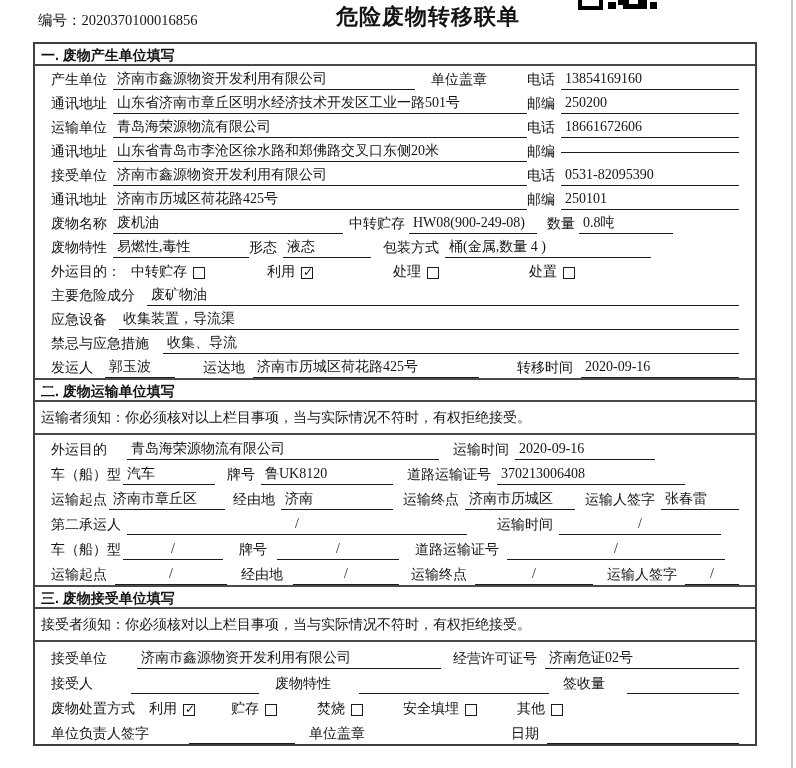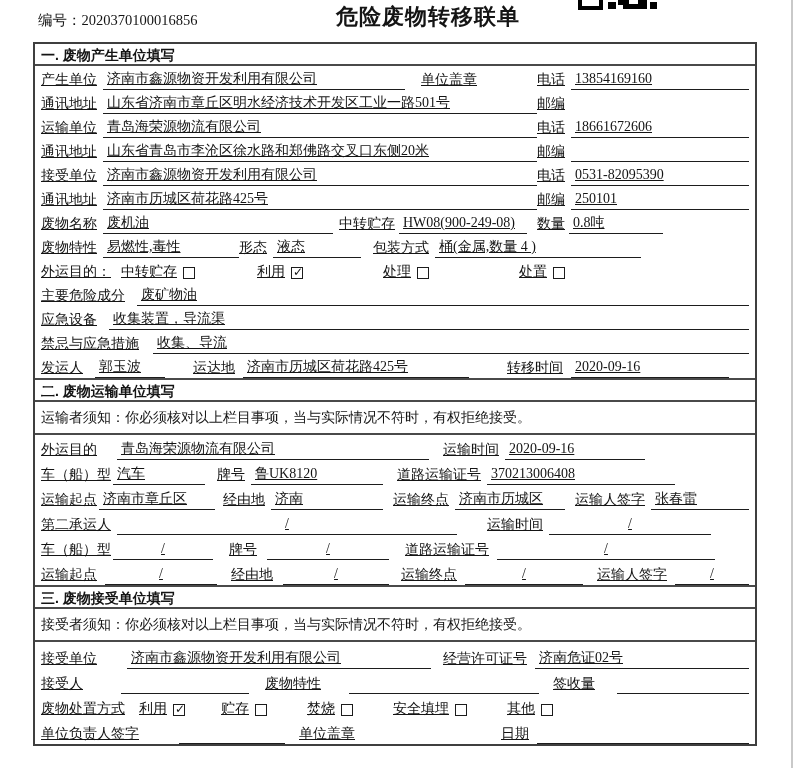--- a/index.html
+++ b/index.html
@@ -17,30 +17,30 @@
 
   
   .form-table { position:absolute; left:33px; top:42px; width:724px; height:704px;
     border:2px solid #3f3f3f; background:#fff; display:flex; flex-direction:column; }
   .sec { border-top:2px solid #4a4a4a; }
   .sec:first-child { border-top:none; }
   .sec-h { font-family:"Liberation Sans","DejaVu Sans",sans-serif; font-weight:bold;
     font-size:14px; padding:3px 6px 2px; border-bottom:2px solid #4a4a4a; height:22px; }
   .notice { font-size:14px; padding:7px 6px 6px; border-bottom:2px solid #4a4a4a; }
 
-  .r { display:flex; align-items:flex-end; padding:0 6px; height:24px; font-size:14px;text-decoration:underline; }
+  .r { display:flex; align-items:flex-end; padding:0 16px; height:24px; font-size:14px; }
   .r25 { height:25px; }
   .r27 { height:27px; }
   .l { white-space:nowrap; flex:none; line-height:20px; }
   .v { border-bottom:1px solid #1d1d1d; padding:0 4px; white-space:nowrap; overflow:hidden;
     line-height:20px; flex:none; }
   .vf { flex:1 1 auto; }
   .c { text-align:center; }
   .sp { flex:1 1 auto; }
-  .rgroup { display:flex; align-items:flex-end; width:212px; flex:none; }
+  .rgroup { display:flex; align-items:center; width:212px; flex:none; }
   .rgroup .l { width:34px; }
   .rgroup .v { flex:1 1 auto; }
 
   .cb { display:inline-block; width:12px; height:12px; border:1px solid #1c1c1c;
     margin:0 0 3px 6px; position:relative; flex:none; }
   .cb.checked::after { content:"✓"; position:absolute; left:0; top:-3px; width:12px;
     font-size:12px; line-height:14px; text-align:center; color:#111;
     font-family:"DejaVu Sans",sans-serif; }
   .opt { display:flex; align-items:flex-end; }
 
@@ -81,20 +81,21 @@
             <span class="l">电话</span>
             <span class="v">13854169160</span>
           </span>
       </div>
 
       <div class="r">
         <span class="l" style="width:62px">通讯地址</span>
         <span class="v vf">山东省济南市章丘区明水经济技术开发区工业一路501号</span>
         <span class="rgroup">
             <span class="l">邮编</span>
+            <span class="v">250200</span>
           </span>
       </div>
 
       <div class="r">
         <span class="l" style="width:62px">运输单位</span>
         <span class="v vf">青岛海荣源物流有限公司</span>
         <span class="rgroup">
             <span class="l">电话</span>
             <span class="v">18661672606</span>
           </span>

